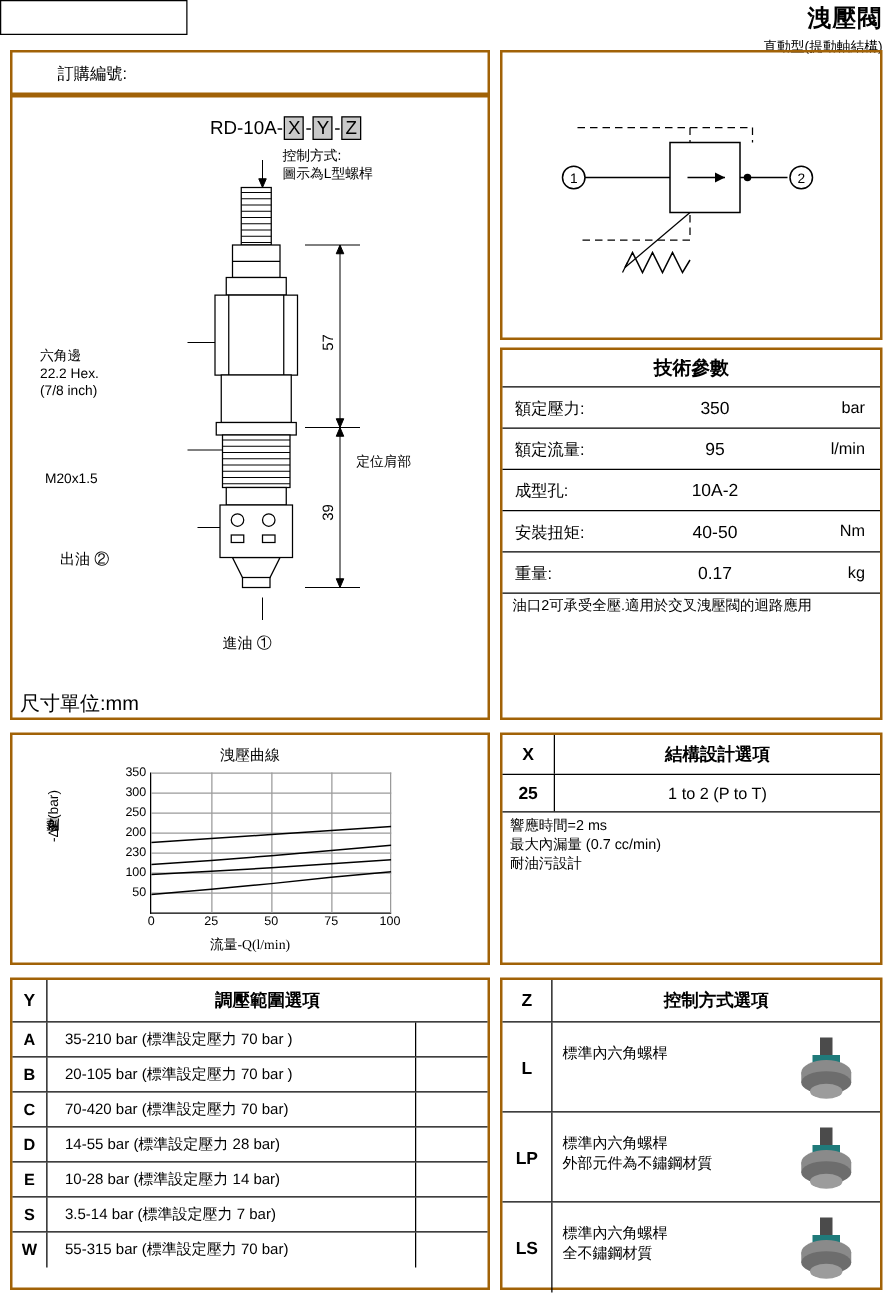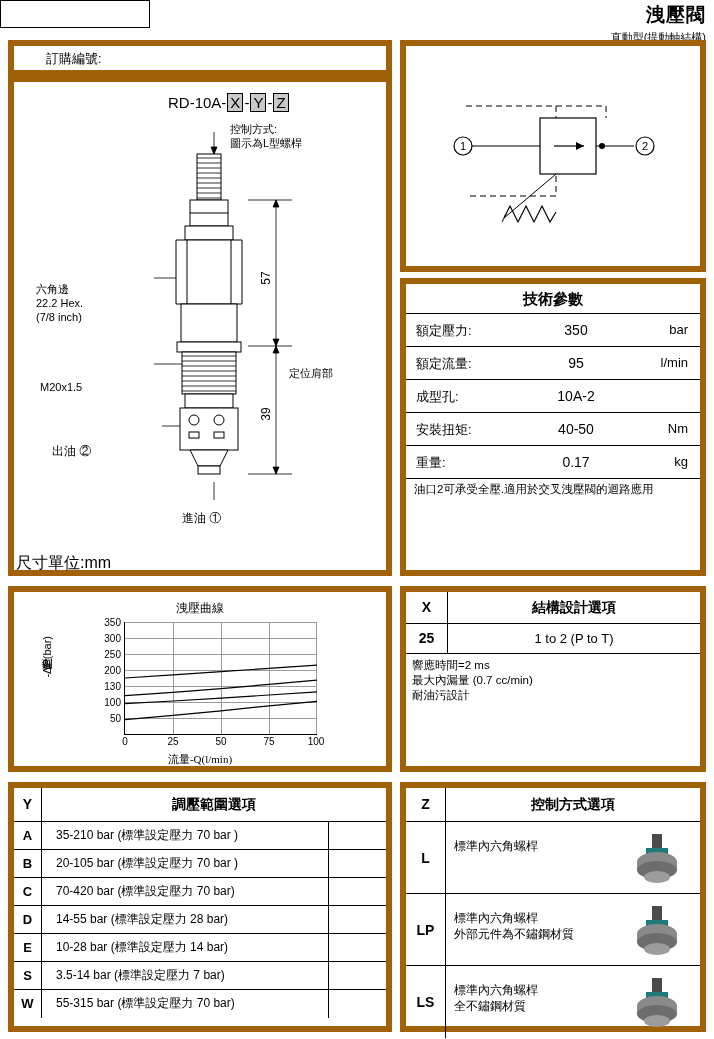--- a/index.html
+++ b/index.html
@@ -4,21 +4,21 @@
 <style>
   html,body{margin:0;padding:0;}
   body{
     width:714px;height:1039px;position:relative;
     background:#ffffff;
     font-family:"Liberation Sans", sans-serif;
     font-size:11px;color:#000;
     overflow:hidden;
   }
   .abs{position:absolute;}
-  .bx{position:absolute;border:6px solid #a16207;box-sizing:border-box;}
+  .bx{position:absolute;border:2px solid #a16207;box-sizing:border-box;}
 
   
   #header{top:2px;right:8px;text-align:right;}
   #header .t1{font-size:19px;font-weight:bold;letter-spacing:1px;}
   #header .t2{font-size:11px;margin-top:2px;}
 
   
   #order-box{left:8px;top:40px;width:384px;height:36px;}
   #order-label{left:46px;top:50px;font-size:13px;}
   #order-code-box{left:160px;top:44px;width:150px;height:28px;border:1px solid #000;box-sizing:border-box;}
@@ -268,21 +268,21 @@
     <div class="gl-h" style="top:96px"></div>
     <div class="gl-h" style="top:80px"></div>
     <div class="gl-h" style="top:64px"></div>
     <div class="gl-h" style="top:48px"></div>
     <div class="gl-h" style="top:32px"></div>
     <div class="gl-h" style="top:16px"></div>
     <div class="gl-h" style="top:0px"></div>
 
     <span class="ytick" style="top:96px">50</span>
     <span class="ytick" style="top:80px">100</span>
-    <span class="ytick" style="top:64px">130</span>
+    <span class="ytick" style="top:64px">230</span>
     <span class="ytick" style="top:48px">200</span>
     <span class="ytick" style="top:32px">250</span>
     <span class="ytick" style="top:16px">300</span>
     <span class="ytick" style="top:0px">350</span>
 
     <span class="xtick" style="left:0px">0</span>
     <span class="xtick" style="left:48px">25</span>
     <span class="xtick" style="left:96px">50</span>
     <span class="xtick" style="left:144px">75</span>
     <span class="xtick" style="left:191px">100</span>

